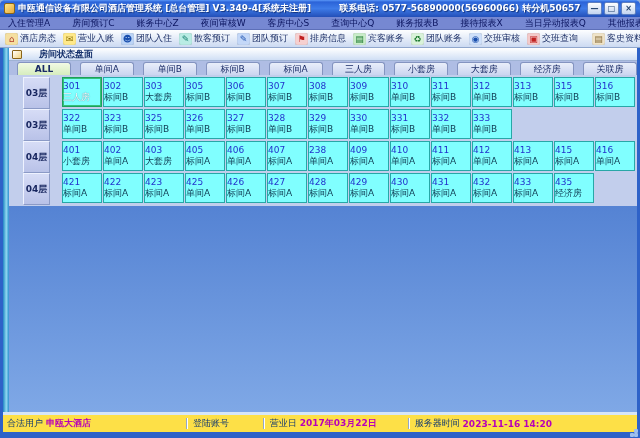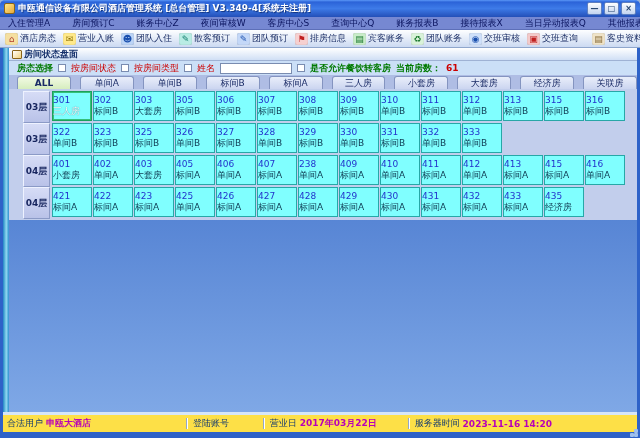--- a/index.html
+++ b/index.html
@@ -35,42 +35,42 @@
   .tspacer{width:20px;height:1px;}
 
   
   .mdi-wrap{flex:1 1 auto;padding:0 3px;background:#2E62C8;display:flex;min-height:0;}
   .mdi{flex:1;position:relative;overflow:hidden;display:flex;flex-direction:column;
     background:linear-gradient(180deg,#3E6FC6 0%,#5684D4 45%,#7FA8E6 100%);}
   .lstrip{position:absolute;left:0;top:0;bottom:0;width:6px;
     background:linear-gradient(90deg,#2186C4,#8FD8F0 55%,#2E8FD0);}
   .child{margin-left:6px;background:#C2CEEC;}
 
-  .child-tabbar{height:13px;display:flex;align-items:center;gap:2px;padding:0 3px;
+  .child-tabbar{height:13px;display:flex;align-items:center;gap:17px;padding:0 3px;
     background:linear-gradient(180deg,#FFFFFF,#D0DFF5);border-bottom:1px solid #9FB2D4;
     font-size:9px;color:#15306B;font-weight:bold;}
   .board-icon{width:10px;height:9px;border-radius:1px;background:linear-gradient(135deg,#FFF,#F3D37A);
     border:1px solid #8A6418;}
 
   .filterbar{height:14px;display:flex;align-items:center;gap:5px;padding:0 8px;background:#CBDFF7;
     font-size:9px;white-space:nowrap;}
   .f-green{color:#007A00;font-weight:bold;}
   .f-red{color:#CC0000;}
   .checkbox{width:8px;height:8px;background:#fff;border:1px solid #7A8CB0;flex:0 0 8px;}
   .name-input{width:72px;height:11px;border:1px solid #7A8CB0;font-size:9px;padding:0 1px;background:#fff;}
   .count-num{color:#CC0000;font-weight:bold;}
 
   .typetabs{height:14px;display:flex;align-items:flex-end;gap:9px;padding:0 0 0 8px;background:#AFBDE4;}
   .ttab{width:56px;height:13px;border:1px solid #8494C0;border-bottom:none;border-radius:3px 3px 0 0;
     background:linear-gradient(#E9EEFA,#CBD5F0);font-size:9px;color:#1A2B66;text-align:center;line-height:12px;}
   .ttab.active{background:linear-gradient(#F2FAE4,#D6EDBE);font-weight:bold;}
 
   .grid{padding:2px 0 1px 14px;background:#C2CEEC;}
   .grow{display:flex;margin-bottom:2px;height:30px;}
-  .flabel{width:27px;height:32px;margin-right:2px;flex:0 0 27px;
+  .flabel{width:27px;height:32px;margin-right:12px;flex:0 0 27px;
     background:linear-gradient(#D6DCF6,#B9C2E8);border:1px solid;border-color:#EEF2FF #8B9AC6 #8B9AC6 #EEF2FF;
     font-size:9px;font-weight:bold;color:#17255E;display:flex;align-items:center;justify-content:center;}
   .room{width:40px;height:30px;margin-right:1px;flex:0 0 40px;background:#80FFFF;border:1px solid #27A7A7;
     display:flex;flex-direction:column;align-items:flex-start;justify-content:center;font-size:9px;line-height:11px;cursor:default;}
   .rno{color:#2233CC;}
   .rtype{color:#0E3A52;}
   .room.sel{border:1px solid #1BA05B;box-shadow:inset 0 0 0 1px #35C07A;}
   .room.sel .rtype{color:#FFFFFF;text-shadow:0 0 1px #067;}
 
   
@@ -86,20 +86,21 @@
     box-shadow:-4px 0 0 #9FC0EE,0 -4px 0 #9FC0EE;border-radius:1px;}
 </style>
 </head>
 <body>
 
 <div class="window">
 
   <div class="titlebar">
     <span class="app-icon"></span>
     <span class="title-text">申瓯通信设备有限公司酒店管理系统 [总台管理] V3.349-4[系统未注册]</span>
+    <span class="title-contact">联系电话: 0577-56890000(56960066) 转分机50657</span>
     <span class="tb-btns">
       <span class="win-btn">—</span>
       <span class="win-btn">□</span>
       <span class="win-btn">×</span>
     </span>
   </div>
 
   <div class="menubar" id="menubar">
       <span class="menu-item">入住管理A</span>
       <span class="menu-item">房间预订C</span>
@@ -166,34 +167,20 @@
   <div class="mdi-wrap">
     <div class="mdi">
       <div class="lstrip"></div>
 
       <div class="child">
         <div class="child-tabbar">
           <span class="board-icon"></span>
           <span>房间状态盘面</span>
         </div>
 
-        <div class="filterbar">
-          <span class="f-green">房态选择</span>
-          <span class="checkbox"></span>
-          <span class="f-red">按房间状态</span>
-          <span class="checkbox"></span>
-          <span class="f-red">按房间类型</span>
-          <span class="checkbox"></span>
-          <span class="f-red">姓名</span>
-          <input class="name-input" value="" style="">
-          <span class="checkbox"></span>
-          <span class="f-green">是否允许餐饮转客房</span>
-          <span class="f-green">当前房数：</span>
-          <span class="count-num">61</span>
-        </div>
 
         <div class="typetabs" id="typetabs">
             <span class="ttab active">ALL</span>
             <span class="ttab">单间A</span>
             <span class="ttab">单间B</span>
             <span class="ttab">标间B</span>
             <span class="ttab">标间A</span>
             <span class="ttab">三人房</span>
             <span class="ttab">小套房</span>
             <span class="ttab">大套房</span>

